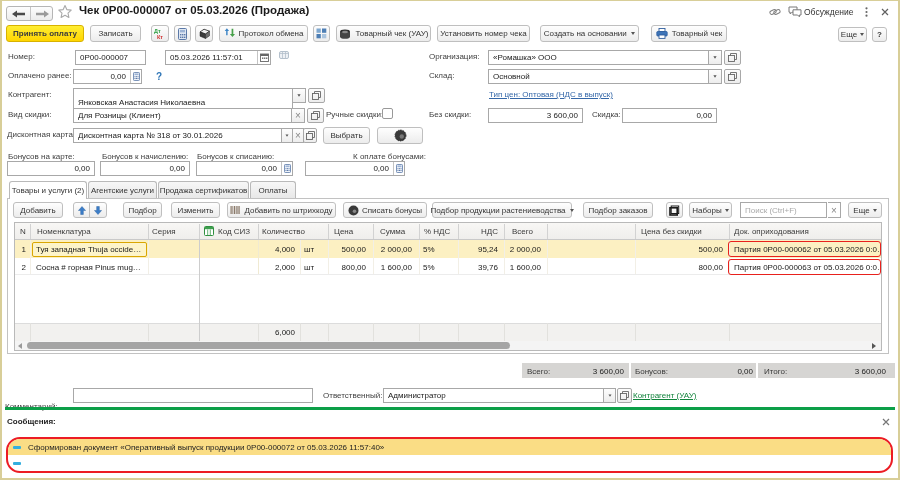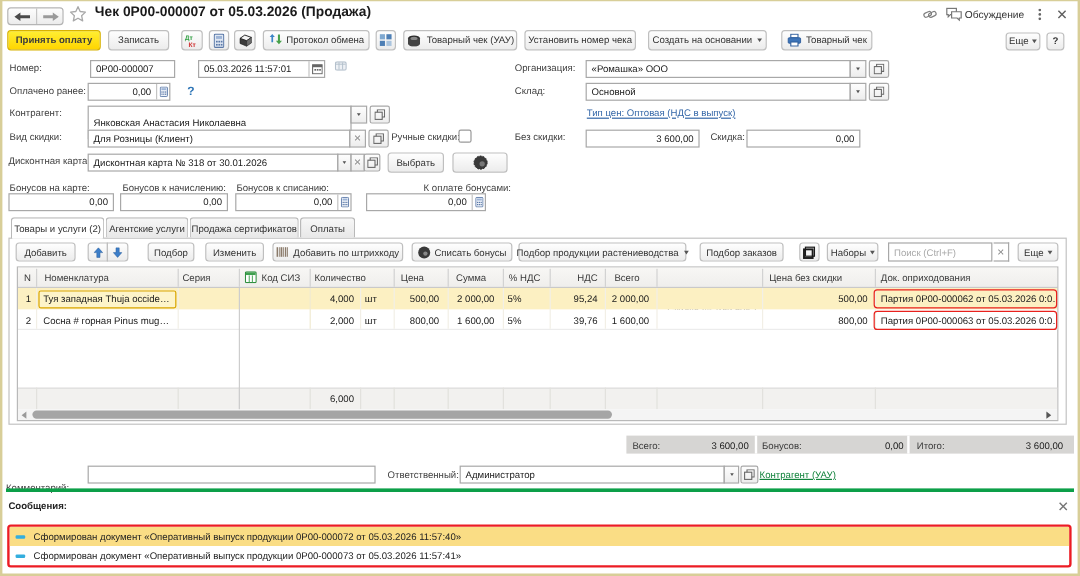--- a/index.html
+++ b/index.html
@@ -442,19 +442,18 @@
       </g>
     </svg>
   </div>
 <div class="glnk" style="left:633px;top:391px;">Контрагент (УАУ)</div>
 <div class="a" style="left:5px;top:407px;width:890px;height:3px;background:#0c9f48;"></div>
 
 <div class="a" style="left:7px;top:417px;font-size:8px;font-weight:bold;color:#222;">Сообщения:</div>
 <svg class="a" style="left:882px;top:418px;" width="8" height="8" viewBox="0 0 8 8">
     <path d="M1 1 L7 7 M7 1 L1 7" stroke="#777" stroke-width="1.2"></path>
   </svg>
-<div class="a" style="left:6px;top:437px;width:887px;height:36px;border:2px solid #ec1c24;border-radius:3px;background:#fff;overflow:hidden;">
+<div class="a" style="left:6px;top:437px;width:887px;height:36px;border:2px solid #ec1c24;border-radius:14px;background:#fff;overflow:hidden;">
   <div class="a" style="left:0;top:0;width:883px;height:15.5px;background:#fadd85;"></div>
   <div class="a" style="left:5px;top:7px;width:8px;height:2.5px;background:#33aede;border-radius:1px;"></div>
   <div class="a" style="left:20px;top:4px;font-size:8px;color:#222;white-space:nowrap;">Сформирован документ «Оперативный выпуск продукции 0Р00-000072 от 05.03.2026 11:57:40»</div>
   <div class="a" style="left:5px;top:23px;width:8px;height:2.5px;background:#33aede;border-radius:1px;"></div>
-  <div class="a" style="left:20px;top:20px;font-size:8px;color:#222;white-space:nowrap;">Сформирован документ «Оперативный выпуск продукции 0Р00-000073 от 05.03.2026 11:57:41»</div>
 </div>
 
 </body></html>

